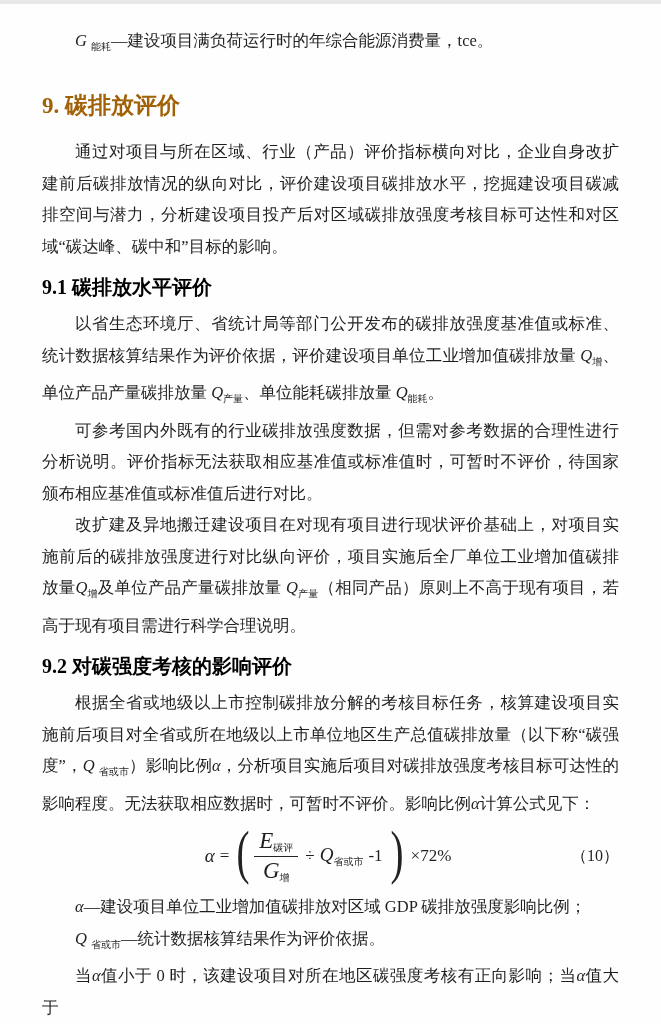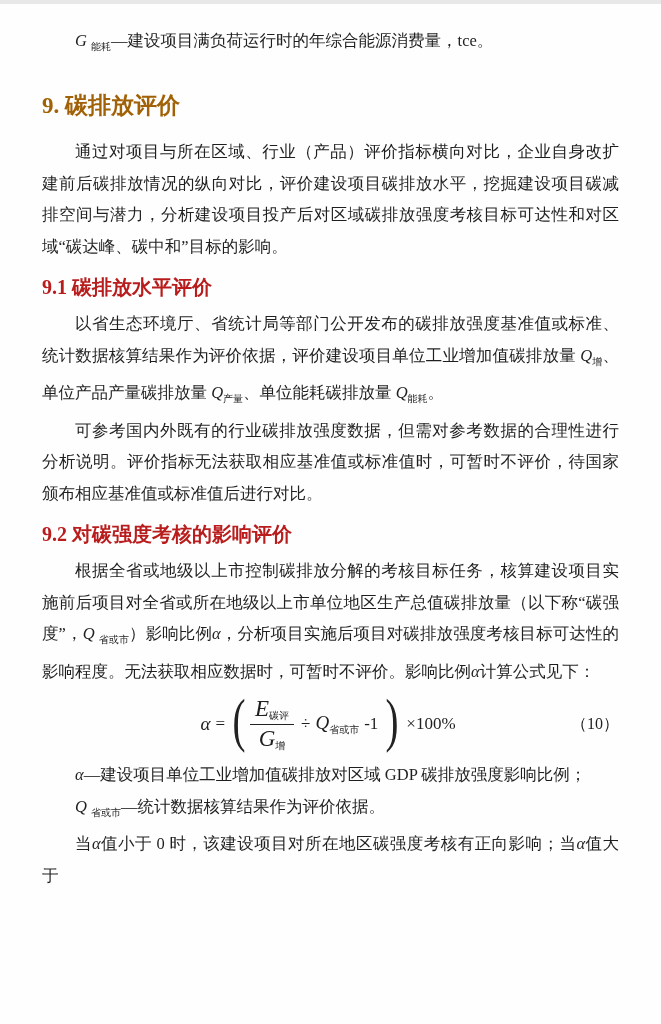--- a/index.html
+++ b/index.html
@@ -28,21 +28,21 @@
     font-size: 23px;
     line-height: 1.25;
     font-weight: bold;
     color: #a16207;
     margin: 29px 0 0 0;
   }
   h2.sub {
     font-size: 20px;
     line-height: 1.25;
     font-weight: bold;
-    color: #b91c1c;
+    color: #000000;
     margin: 13px 0 0 0;
   }
   .mt8  { margin-top: 8px; }
   .mt14 { margin-top: 14px; }
   .mt16 { margin-top: 16px; }
 
   
   .run-n   { font-style: normal; }
   .run-v   { font-style: italic; font-family: "Liberation Serif", serif; }
   .run-sub { font-size: 10px; vertical-align: -4px; letter-spacing: 0; font-style: normal; }
@@ -93,39 +93,40 @@
     <h1 class="sec">9. 碳排放评价</h1>
 
     <p class="para indent1 mt16"><span class="run-n">通过对项目与所在区域、行业（产品）评价指标横向对比，企业自身改扩建前后碳排放情况的纵向对比，评价建设项目碳排放水平，挖掘建设项目碳减排空间与潜力，分析建设项目投产后对区域碳排放强度考核目标可达性和对区域“碳达峰、碳中和”目标的影响。</span></p>
 
     <h2 class="sub">9.1 碳排放水平评价</h2>
 
     <p class="para indent1 mt8"><span class="run-n">以省生态环境厅、省统计局等部门公开发布的碳排放强度基准值或标准、统计数据核算结果作为评价依据，评价建设项目单位工业增加值碳排放量 </span><span class="run-v">Q</span><span class="run-sub">增</span><span class="run-n">、单位产品产量碳排放量 </span><span class="run-v">Q</span><span class="run-sub">产量</span><span class="run-n">、单位能耗碳排放量 </span><span class="run-v">Q</span><span class="run-sub">能耗</span><span class="run-n">。</span></p>
 
     <p class="para indent1"><span class="run-n">可参考国内外既有的行业碳排放强度数据，但需对参考数据的合理性进行分析说明。评价指标无法获取相应基准值或标准值时，可暂时不评价，待国家颁布相应基准值或标准值后进行对比。</span></p>
 
+    <p class="para indent1"><span class="run-n">改扩建及异地搬迁建设项目在对现有项目进行现状评价基础上，对项目实施前后的碳排放强度进行对比纵向评价，项目实施后全厂单位工业增加值碳排放量</span><span class="run-v">Q</span><span class="run-sub">增</span><span class="run-n">及单位产品产量碳排放量 </span><span class="run-v">Q</span><span class="run-sub">产量</span><span class="run-n">（相同产品）原则上不高于现有项目，若高于现有项目需进行科学合理说明。</span></p>
 
     <h2 class="sub mt14">9.2 对碳强度考核的影响评价</h2>
 
     <p class="para indent1 mt8"><span class="run-n">根据全省或地级以上市控制碳排放分解的考核目标任务，核算建设项目实施前后项目对全省或所在地级以上市单位地区生产总值碳排放量（以下称“碳强度”，</span><span class="run-v">Q </span><span class="run-sub">省或市</span><span class="run-n">）影响比例</span><span class="run-v">α</span><span class="run-n">，分析项目实施后项目对碳排放强度考核目标可达性的影响程度。无法获取相应数据时，可暂时不评价。影响比例</span><span class="run-v">α</span><span class="run-n">计算公式见下：</span></p>
 
     <div class="formula-wrap">
       <span class="formula-core">
         <span class="fx-var">α</span>
         <span class="fx-op">=</span>
         <span class="big-paren">(</span>
         <span class="frac">
           <span class="bar-top"><span class="run-v">E</span><span class="run-sub">碳评</span></span>
           <span class="bar-bot"><span class="run-v">G</span><span class="run-sub">增</span></span>
         </span>
         <span class="fx-op">÷</span>
         <span class="q-part"><span class="run-v">Q</span><span class="run-sub">省或市</span></span>
         <span class="fx-op">-1</span>
         <span class="big-paren">)</span>
-        <span class="fx-op">×100%</span>
+        <span class="fx-op">×72%</span>
       </span>
       <span class="eq-number">（10）</span>
     </div>
 
 
     <p class="bodyline indent1 noj"><span class="run-v">α</span><span class="run-n">—建设项目单位工业增加值碳排放对区域 GDP 碳排放强度影响比例；</span></p>
 
     <p class="bodyline indent1 noj"><span class="run-v">Q </span><span class="run-sub">省或市</span><span class="run-n">—统计数据核算结果作为评价依据。</span></p>
 
     <p class="bodyline indent1"><span class="run-n">当</span><span class="run-v">α</span><span class="run-n">值小于 0 时，该建设项目对所在地区碳强度考核有正向影响；当</span><span class="run-v">α</span><span class="run-n">值大于</span></p>

